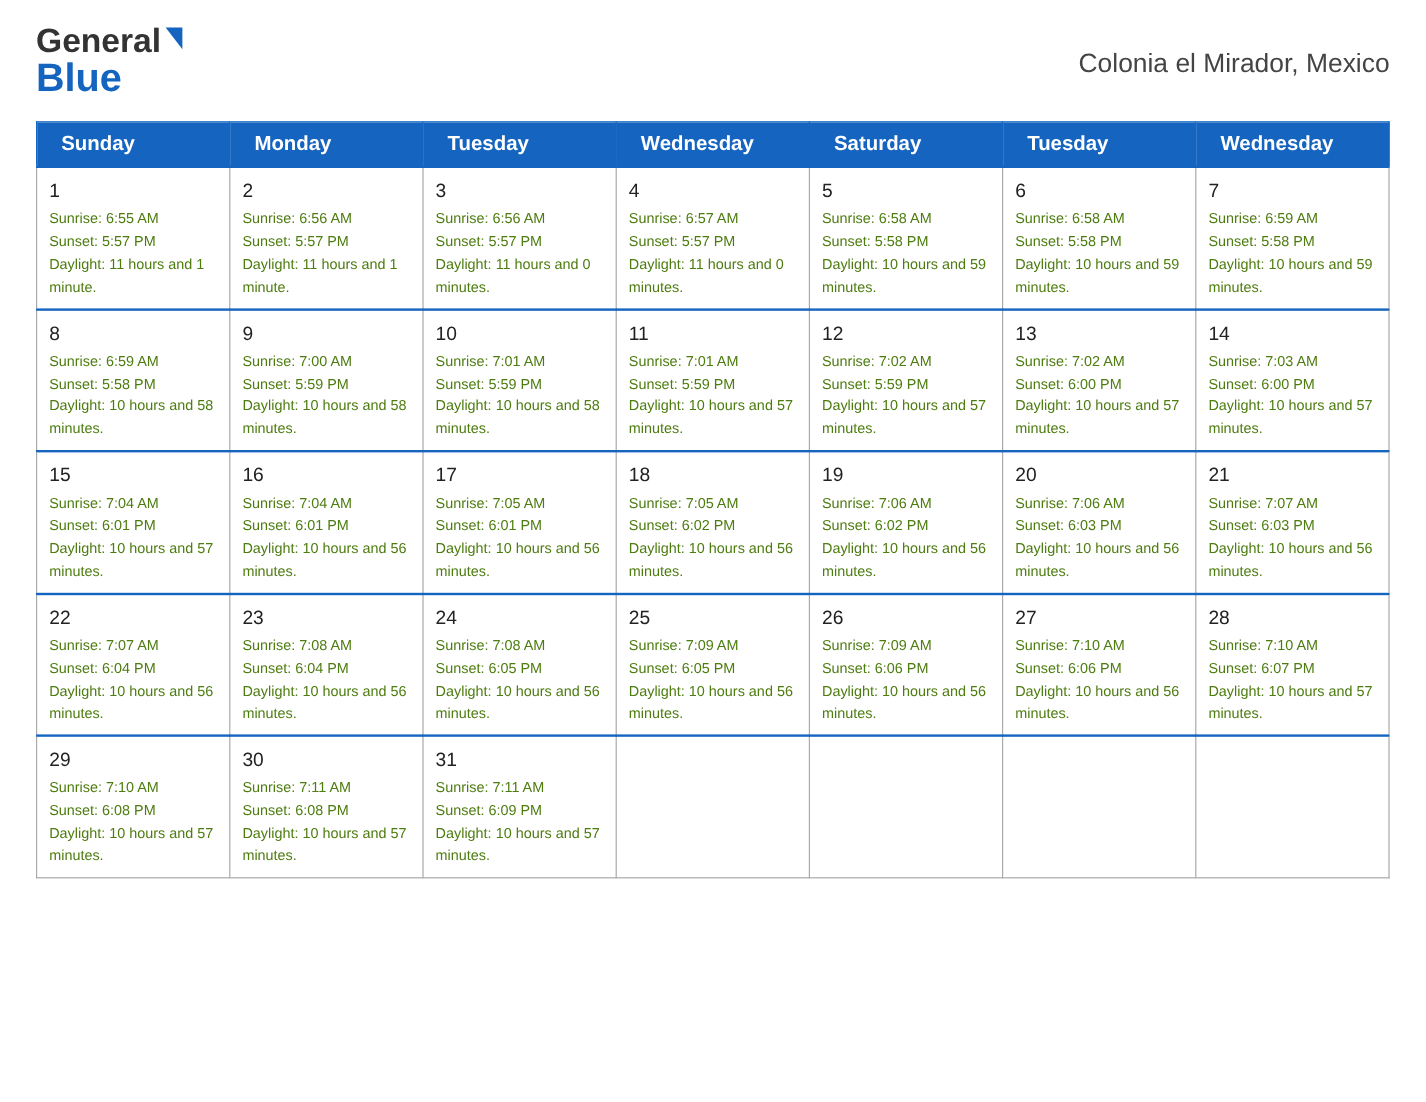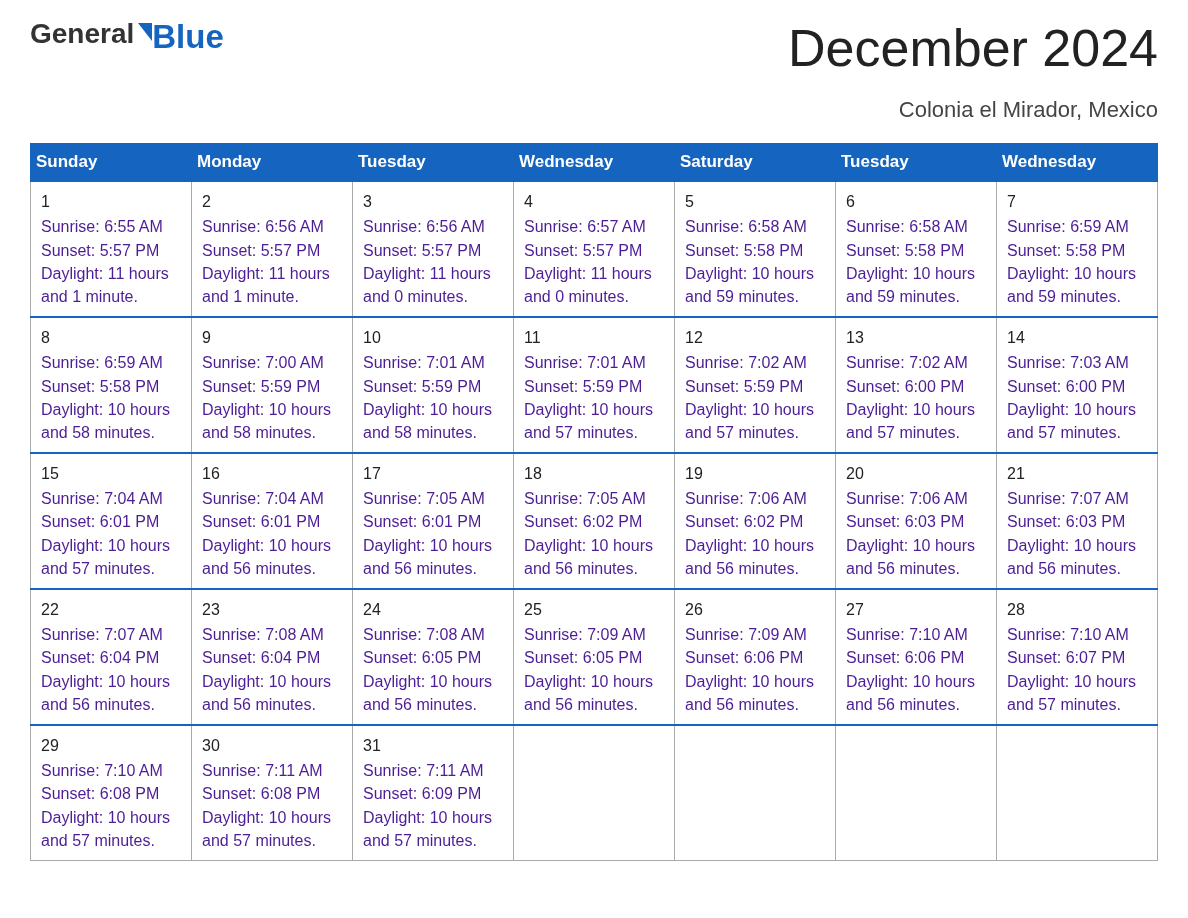--- a/index.html
+++ b/index.html
@@ -11,21 +11,21 @@
       padding: 20px 30px;
     }
     .header {
       display: flex;
       justify-content: space-between;
       align-items: flex-start;
       margin-bottom: 20px;
     }
     .logo {
       display: flex;
-      flex-direction: row;
+      flex-direction: column;
       align-items: flex-start;
     }
     .logo-general {
       font-size: 28px;
       font-weight: bold;
       color: #333;
       line-height: 1;
     }
     .logo-blue {
       font-size: 33px;
@@ -64,21 +64,21 @@
       border-collapse: collapse;
       table-layout: fixed;
     }
     thead tr {
       background: #1565c0;
     }
     thead th {
       color: #fff;
       font-size: 17px;
       font-weight: bold;
-      padding: 8px 5px;
+      padding: 8px 20px;
       text-align: left;
       border: 1px solid #1565c0;
     }
     tbody td {
       vertical-align: top;
       padding: 8px 10px;
       border: 1px solid #aaa;
       font-size: 13px;
       color: #333;
       line-height: 1.45;
@@ -87,40 +87,39 @@
       border-top: 2px solid #1565c0;
     }
     tbody td .day-num {
       font-size: 16px;
       font-weight: normal;
       color: #222;
       display: block;
       margin-bottom: 2px;
     }
     tbody td .day-info {
-      font-size: 16px;
-      color: #4c1d95;
+      font-size: 12px;
+      color: #4d7c0f;
     }
     .empty-cell {
       background: #fff;
     }
   </style>
 </head>
 <body>
 
 <div class="header">
   <div class="logo">
     <div class="logo-row">
       <span class="logo-general">General</span>
       <div class="logo-triangle"></div>
     </div>
     <span class="logo-blue">Blue</span>
   </div>
   <div class="title-block">
-    <div class="month-title">December 2024</div>
     <div class="location">Colonia el Mirador, Mexico</div>
   </div>
 </div>
 
 <table>
   <thead>
     <tr>
     <th>Sunday</th>
         <th>Monday</th>
         <th>Tuesday</th>

